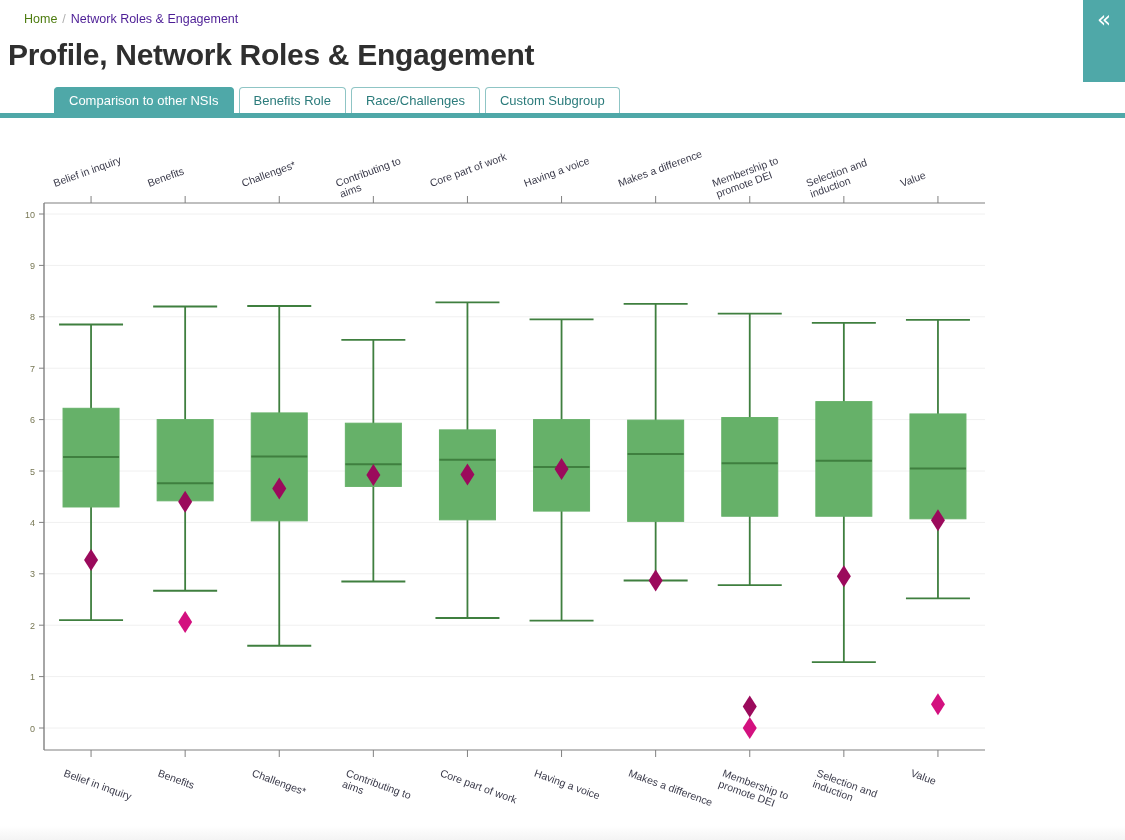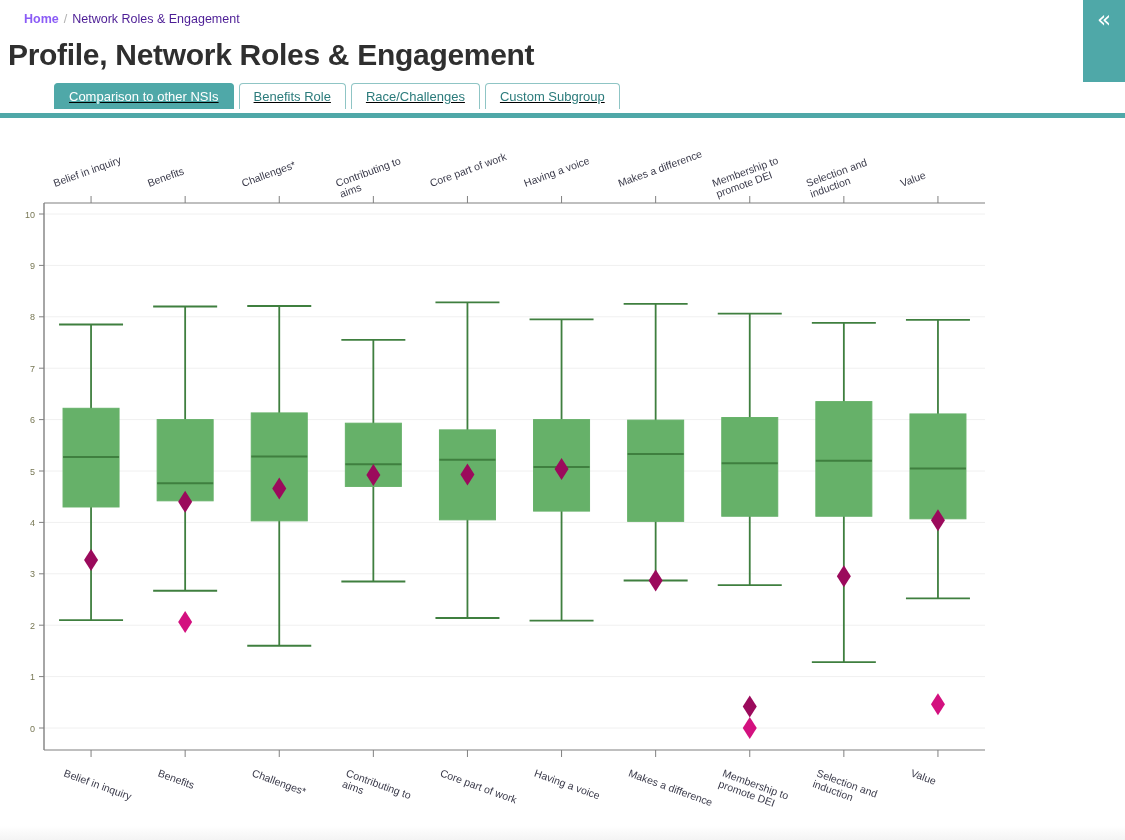--- a/index.html
+++ b/index.html
@@ -13,22 +13,22 @@
   }
 
   
   .breadcrumb {
     padding: 13px 0 0 24px;
     font-size: 12.5px;
     color: #555555;
     line-height: 1;
   }
   .breadcrumb a.crumb-home {
-    color: #8b5cf6;
-    font-weight: bold;
+    color: #4d7c0f;
+    font-weight: normal;
     text-decoration: none;
     text-align: right;
   }
   .breadcrumb .crumb-sep {
     color: #b0b0b0;
     margin: 0 5px;
   }
   .breadcrumb .crumb-current { color: #4c1d95; }
 
   
@@ -60,22 +60,21 @@
     font-family: "DejaVu Sans", sans-serif;
   }
 
   
   .tabstrip {
     position: relative;
     margin-top: 12px;
     height: 30px;
     padding-left: 54px;
     display: flex;
-    align-items: flex-start;
-    text-decoration: underline;
+    align-items: flex-end;
   }
   .tab {
     height: 26px;
     padding: 0 14px;
     display: flex;
     align-items: center;
     font-size: 13px;
     color: #2b7b7b;
     background: #ffffff;
     border: 1px solid #8fc5c5;

